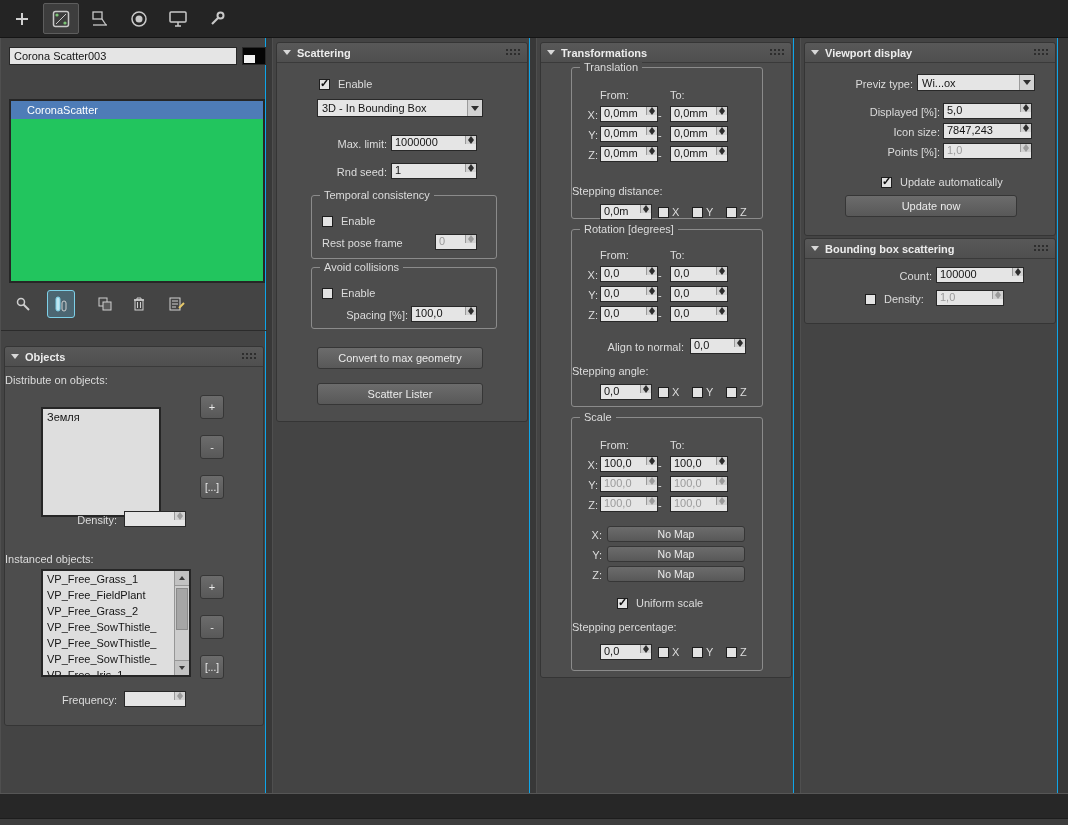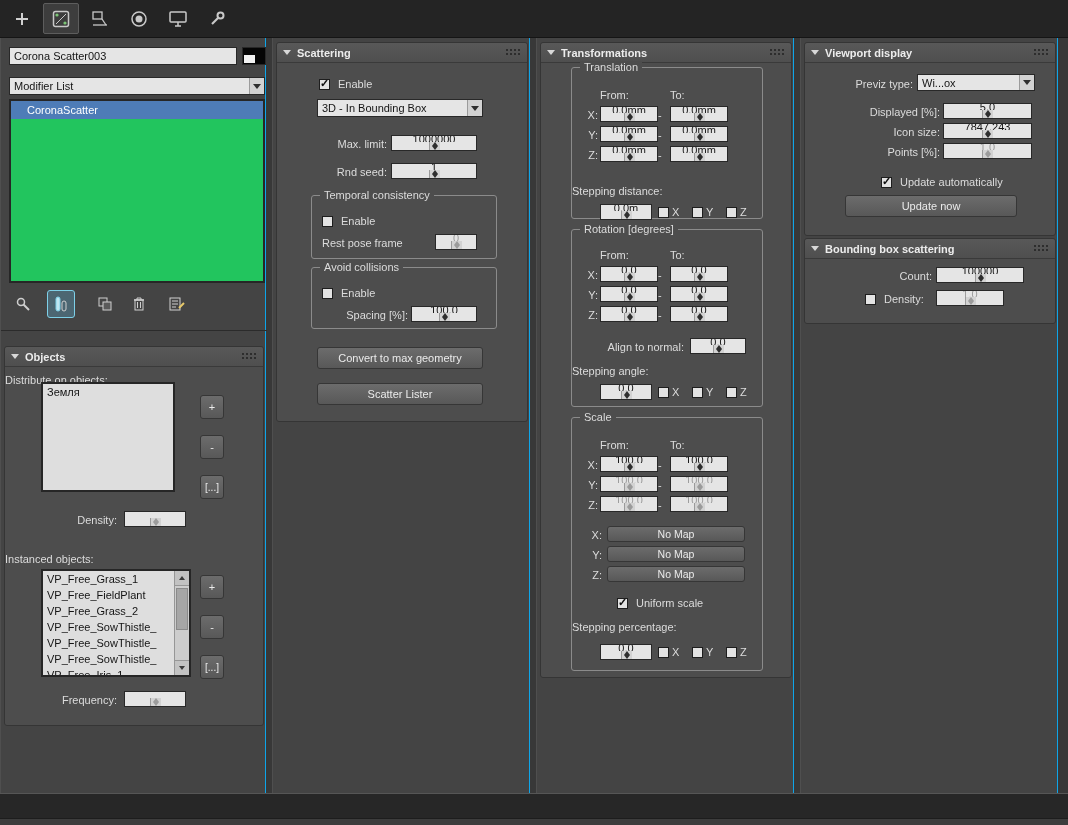--- a/index.html
+++ b/index.html
@@ -22,21 +22,21 @@
   
   .rollout { position:absolute; background:#4d4d4d; border:1px solid #353535; border-radius:3px; }
   .rhead { position:absolute; left:0; top:0; right:0; height:20px; background:linear-gradient(#585858,#4f4f4f); border-bottom:1px solid #3a3a3a; border-radius:3px 3px 0 0; display:flex; align-items:center; padding:0 6px; }
   .rarr { width:0; height:0; border-left:4px solid transparent; border-right:4px solid transparent; border-top:5px solid #d8d8d8; margin-right:6px; }
   .rtitle { font-weight:bold; color:#ececec; }
   .grip { margin-left:auto; width:16px; height:9px; background-image:radial-gradient(circle, #2d2d2d 1px, transparent 1.3px); background-size:4px 4px; }
   
   .lbl { position:absolute; height:14px; line-height:14px; color:#dcdcdc; white-space:nowrap; }
   .lbl.r { text-align:right; }
   .lbl.c { text-align:left; }
-  .fld { position:absolute; display:flex; align-items:center; background:#e5e5e5; border:1px solid #282828; height:16px;flex-direction:column; }
+  .fld { position:absolute; display:flex; align-items:flex-start; background:#e5e5e5; border:1px solid #282828; height:16px; }
   .fld .val { flex:1; display:flex; align-items:center; padding:0 3px; color:#141414; overflow:hidden; white-space:nowrap; }
   .spins { width:11px; display:flex; flex-direction:column; border-left:1px solid #9a9a9a; background:#d2d2d2; }
   .spins i { flex:1; display:flex; align-items:center; justify-content:center; }
   .spins .up::after { content:''; border-left:3px solid transparent; border-right:3px solid transparent; border-bottom:4px solid #2e2e2e; }
   .spins .dn::after { content:''; border-left:3px solid transparent; border-right:3px solid transparent; border-top:4px solid #2e2e2e; }
   .fld.disabled .val { color:#9b9b9b; }
   .fld.disabled .spins .up::after { border-bottom-color:#9b9b9b; }
   .fld.disabled .spins .dn::after { border-top-color:#9b9b9b; }
   .dd { position:absolute; display:flex; align-items:stretch; background:#e5e5e5; border:1px solid #282828; height:18px; }
   .dd .ddval { flex:1; display:flex; align-items:center; padding:0 4px; color:#141414; overflow:hidden; white-space:nowrap; }
@@ -120,24 +120,20 @@
 
   <div class="col" style="left:0;width:266px">
 
     <div class="textfield" style="left:8px;top:9px;width:228px">
       <span>Corona Scatter003</span>
     </div>
     <div class="swatch" style="left:241px;top:9px;width:24px;height:18px">
       <span class="corner"></span>
     </div>
 
-    <div class="dd" style="left:8px;top:39px;width:256px">
-      <span class="ddval">Modifier List</span>
-      <span class="ddarr"></span>
-    </div>
 
     <div class="stack" style="left:8px;top:61px;width:256px;height:184px">
       <div class="sel">CoronaScatter</div>
     </div>
 
     <div class="sbtn" style="left:8px;top:252px">
       <svg width="18" height="18">
         <circle cx="7" cy="7" r="3.5" fill="none" stroke="#cfcfcf" stroke-width="1.5"></circle>
         <path d="M9.5 9.5L15 15" stroke="#cfcfcf" stroke-width="2"></path>
       </svg>
@@ -174,21 +170,21 @@
 
     <div class="rollout" style="left:3px;top:308px;width:260px;height:380px">
       <div class="rhead">
         <span class="rarr"></span>
         <span class="rtitle">Objects</span>
         <span class="grip"></span>
       </div>
 
       <div class="lbl c" style="left:0;top:26px;width:230px">Distribute on objects:</div>
 
-      <div class="listbox" style="left:36px;top:35px;width:134px;height:110px">
+      <div class="listbox" style="left:36px;top:60px;width:120px;height:110px">
         <div class="item">Земля</div>
       </div>
       <div class="btn" style="left:195px;top:48px;width:24px;height:24px">+</div>
       <div class="btn" style="left:195px;top:88px;width:24px;height:24px">-</div>
       <div class="btn" style="left:195px;top:128px;width:24px;height:24px;font-size:10px">[...]</div>
 
       <div class="lbl r" style="left:20px;top:166px;width:92px">Density:</div>
       <div class="fld disabled" style="left:119px;top:164px;width:62px">
         <span class="val"></span>
         <span class="spins">

